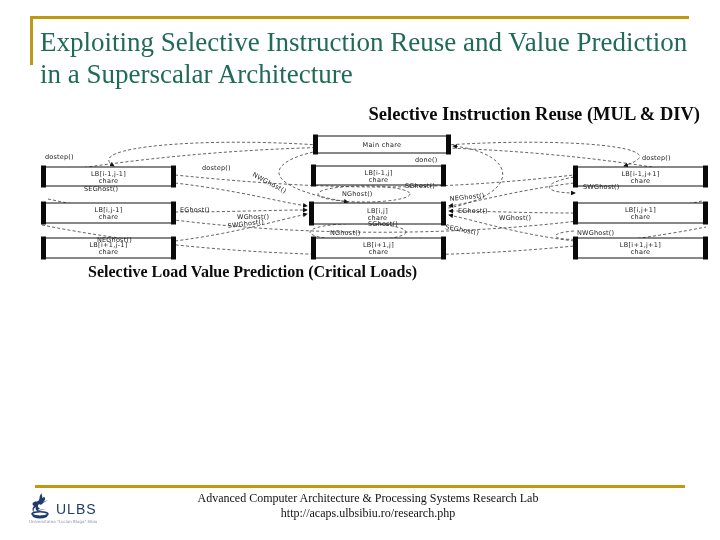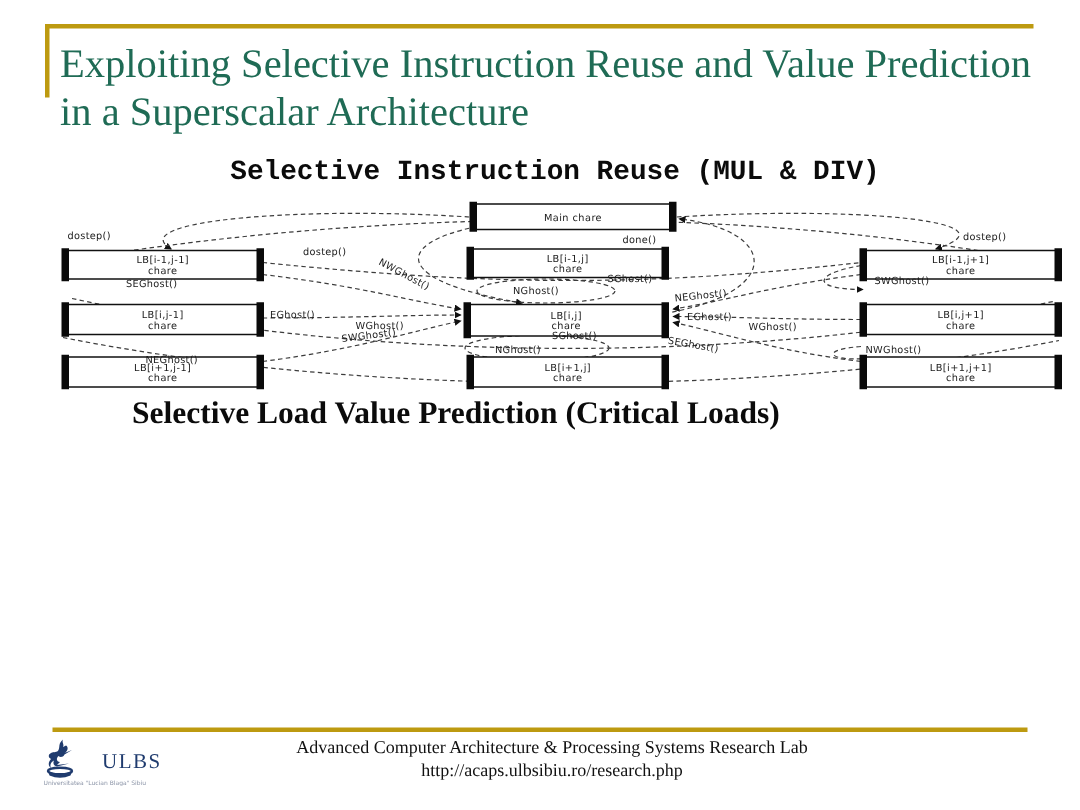--- a/index.html
+++ b/index.html
@@ -4,36 +4,36 @@
 <style>
   html,body{margin:0;padding:0;background:#fff;}
   #slide{position:relative;width:720px;height:536px;background:#ffffff;overflow:hidden;
          font-family:"Liberation Serif",serif;padding-left:14px;}
   .gold{position:absolute;background:#bd9a10;}
   #top-rule{left:30px;top:16px;width:659px;height:3px;}
   #left-rule{left:30px;top:16px;width:3px;height:49px;}
   #bottom-rule{left:35px;top:485px;width:650px;height:3px;}
   #title{position:absolute;left:40px;top:26px;width:656px;
          font-size:27px;line-height:1.2;color:#1f6b55;font-weight:400;letter-spacing:0px;}
-  #subtitle{position:absolute;left:40px;top:104px;width:660px;text-align:center;
-         font-size:18.5px;font-weight:bold;color:#0b0b0b;font-family:Liberation Mono, monospace;}
-  #section2{position:absolute;left:88px;top:263px;font-size:21px;font-weight:bold;color:#0b0b0b;}
+  #subtitle{position:absolute;left:40px;top:104px;width:660px;text-align:right;
+         font-size:18.5px;font-weight:bold;color:#0b0b0b;}
+  #section2{position:absolute;left:88px;top:263px;font-size:16px;font-weight:bold;color:#0b0b0b;}
   .diagram-wrap{position:absolute;left:12px;top:133px;width:720px;height:130px;filter:blur(0.33px);}
   .arc{fill:none;stroke:#3c3c3c;stroke-width:0.8;stroke-dasharray:3 2.2;}
   .dbox{fill:#ffffff;stroke:#111;stroke-width:1;}
   .dcap{fill:#0a0a0a;}
   .dtext{font-family:"DejaVu Sans",sans-serif;font-size:6.5px;fill:#1a1a1a;letter-spacing:.3px;text-anchor:middle;}
   .dlabel{font-family:"DejaVu Sans",sans-serif;font-size:6.5px;fill:#1a1a1a;letter-spacing:.2px;}
   #footer-lab{position:absolute;left:0;top:491px;width:736px;text-align:center;
          font-size:12px;color:#111;}
   #footer-url{position:absolute;left:0;top:506px;width:736px;text-align:center;
          font-size:12px;color:#111;}
   #logo{position:absolute;left:28px;top:490px;width:80px;height:40px;}
-  #logo-text{position:absolute;left:68px;top:501px;font-size:14px;color:#1f3b6e;
-         font-family:Liberation Serif, serif;letter-spacing:1px;text-align:right;}
+  #logo-text{position:absolute;left:56px;top:501px;font-size:14px;color:#1f3b6e;
+         font-family:Liberation Sans, sans-serif;letter-spacing:1px;text-align:right;}
   #logo-caption{position:absolute;left:29px;top:519px;width:78px;font-size:4px;color:#8a93a6;
          font-family:"DejaVu Sans",sans-serif;white-space:nowrap;overflow:hidden;}
 </style>
 </head>
 <body>
 
 <div id="slide">
 
   <div id="top-rule" class="gold"></div>
   <div id="left-rule" class="gold"></div>

